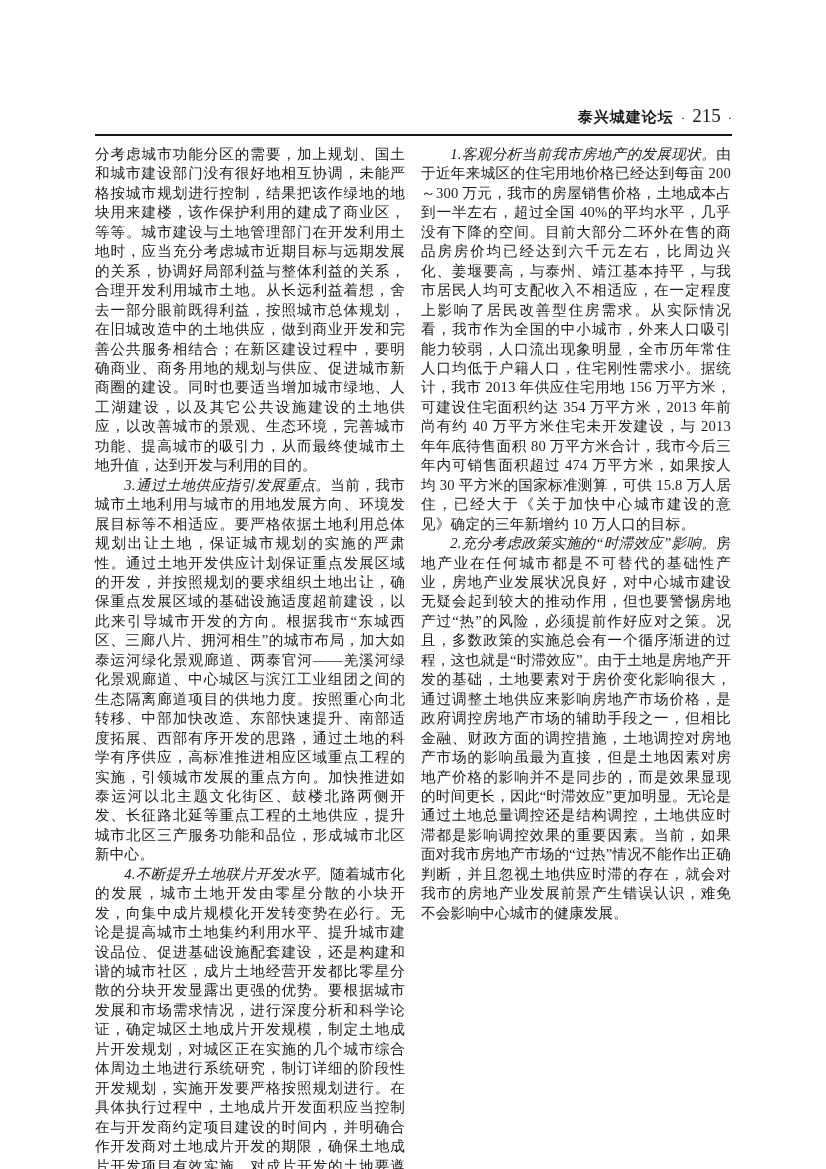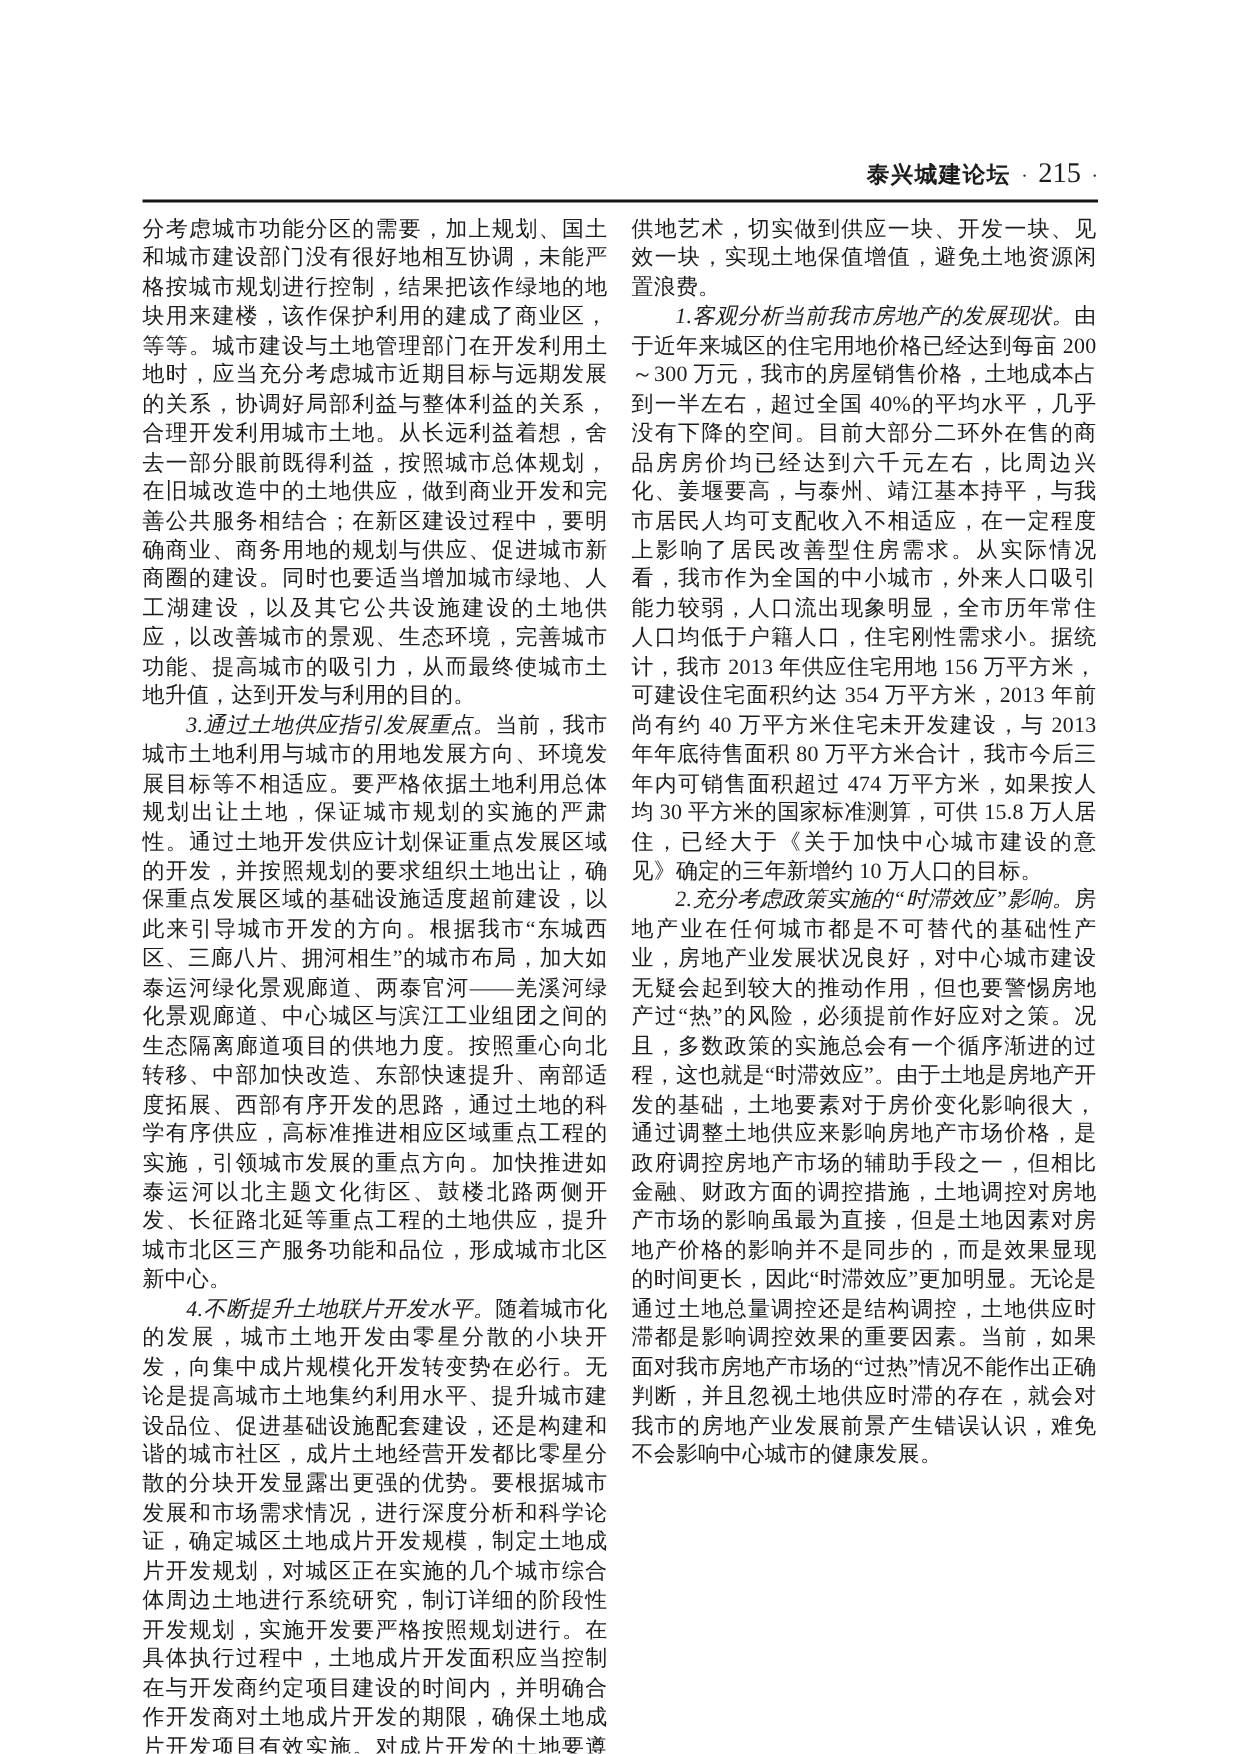--- a/index.html
+++ b/index.html
@@ -93,20 +93,19 @@
 
   <div class="columns">
 
     <div class="col">
       <p><span>分考虑城市功能分区的需要，加上规划、国土和城市建设部门没有很好地相互协调，未能严格按城市规划进行控制，结果把该作绿地的地块用来建楼，该作保护利用的建成了商业区，等等。城市建设与土地管理部门在开发利用土地时，应当充分考虑城市近期目标与远期发展的关系，协调好局部利益与整体利益的关系，合理开发利用城市土地。从长远利益着想，舍去一部分眼前既得利益，按照城市总体规划，在旧城改造中的土地供应，做到商业开发和完善公共服务相结合；在新区建设过程中，要明确商业、商务用地的规划与供应、促进城市新商圈的建设。同时也要适当增加城市绿地、人工湖建设，以及其它公共设施建设的土地供应，以改善城市的景观、生态环境，完善城市功能、提高城市的吸引力，从而最终使城市土地升值，达到开发与利用的目的。</span></p>
       <p class="indent"><span class="lead">3.通过土地供应指引发展重点。</span><span>当前，我市城市土地利用与城市的用地发展方向、环境发展目标等不相适应。要严格依据土地利用总体规划出让土地，保证城市规划的实施的严肃性。通过土地开发供应计划保证重点发展区域的开发，并按照规划的要求组织土地出让，确保重点发展区域的基础设施适度超前建设，以此来引导城市开发的方向。根据我市“东城西区、三廊八片、拥河相生”的城市布局，加大如泰运河绿化景观廊道、两泰官河——羌溪河绿化景观廊道、中心城区与滨江工业组团之间的生态隔离廊道项目的供地力度。按照重心向北转移、中部加快改造、东部快速提升、南部适度拓展、西部有序开发的思路，通过土地的科学有序供应，高标准推进相应区域重点工程的实施，引领城市发展的重点方向。加快推进如泰运河以北主题文化街区、鼓楼北路两侧开发、长征路北延等重点工程的土地供应，提升城市北区三产服务功能和品位，形成城市北区新中心。</span></p>
       <p class="indent"><span class="lead">4.不断提升土地联片开发水平。</span><span>随着城市化的发展，城市土地开发由零星分散的小块开发，向集中成片规模化开发转变势在必行。无论是提高城市土地集约利用水平、提升城市建设品位、促进基础设施配套建设，还是构建和谐的城市社区，成片土地经营开发都比零星分散的分块开发显露出更强的优势。要根据城市发展和市场需求情况，进行深度分析和科学论证，确定城区土地成片开发规模，制定土地成片开发规划，对城区正在实施的几个城市综合体周边土地进行系统研究，制订详细的阶段性开发规划，实施开发要严格按照规划进行。在具体执行过程中，土地成片开发面积应当控制在与开发商约定项目建设的时间内，并明确合作开发商对土地成片开发的期限，确保土地成片开发项目有效实施。对成片开发的土地要遵循集约和节约用地的原则供地，认真研究出让规划和供应时序，讲究</span></p>
     </div>
 
     <div class="col">
-      <p><span>供地艺术，切实做到供应一块、开发一块、见效一块，实现土地保值增值，避免土地资源闲置浪费。</span></p>
       <p class="indent"><span class="lead">1.客观分析当前我市房地产的发展现状。</span><span>由于近年来城区的住宅用地价格已经达到每亩 200～300 万元，我市的房屋销售价格，土地成本占到一半左右，超过全国 40%的平均水平，几乎没有下降的空间。目前大部分二环外在售的商品房房价均已经达到六千元左右，比周边兴化、姜堰要高，与泰州、靖江基本持平，与我市居民人均可支配收入不相适应，在一定程度上影响了居民改善型住房需求。从实际情况看，我市作为全国的中小城市，外来人口吸引能力较弱，人口流出现象明显，全市历年常住人口均低于户籍人口，住宅刚性需求小。据统计，我市 2013 年供应住宅用地 156 万平方米，可建设住宅面积约达 354 万平方米，2013 年前尚有约 40 万平方米住宅未开发建设，与 2013 年年底待售面积 80 万平方米合计，我市今后三年内可销售面积超过 474 万平方米，如果按人均 30 平方米的国家标准测算，可供 15.8 万人居住，已经大于《关于加快中心城市建设的意见》确定的三年新增约 10 万人口的目标。</span></p>
       <p class="indent"><span class="lead">2.充分考虑政策实施的“时滞效应”影响。</span><span>房地产业在任何城市都是不可替代的基础性产业，房地产业发展状况良好，对中心城市建设无疑会起到较大的推动作用，但也要警惕房地产过“热”的风险，必须提前作好应对之策。况且，多数政策的实施总会有一个循序渐进的过程，这也就是“时滞效应”。由于土地是房地产开发的基础，土地要素对于房价变化影响很大，通过调整土地供应来影响房地产市场价格，是政府调控房地产市场的辅助手段之一，但相比金融、财政方面的调控措施，土地调控对房地产市场的影响虽最为直接，但是土地因素对房地产价格的影响并不是同步的，而是效果显现的时间更长，因此“时滞效应”更加明显。无论是通过土地总量调控还是结构调控，土地供应时滞都是影响调控效果的重要因素。当前，如果面对我市房地产市场的“过热”情况不能作出正确判断，并且忽视土地供应时滞的存在，就会对我市的房地产业发展前景产生错误认识，难免不会影响中心城市的健康发展。</span></p>
 
     </div>
 
   </div>
 </div>
 
 </body></html>

